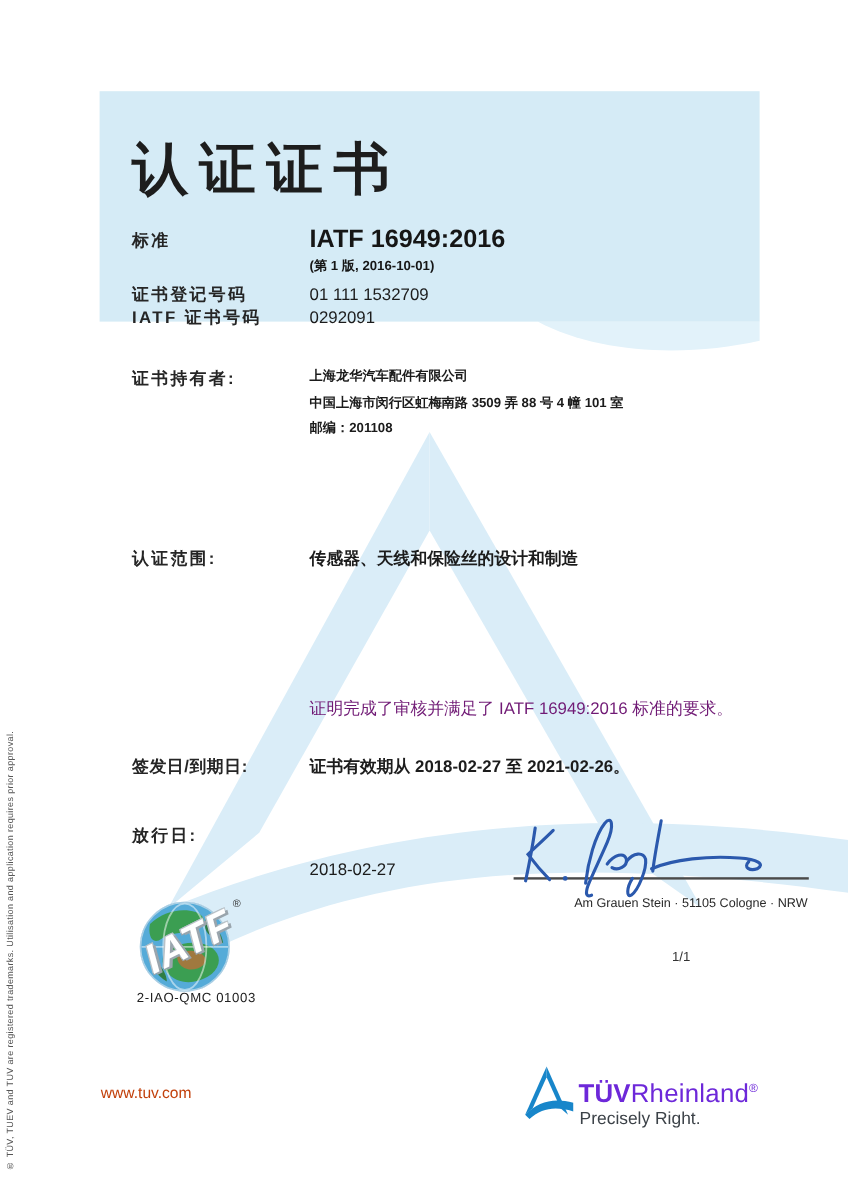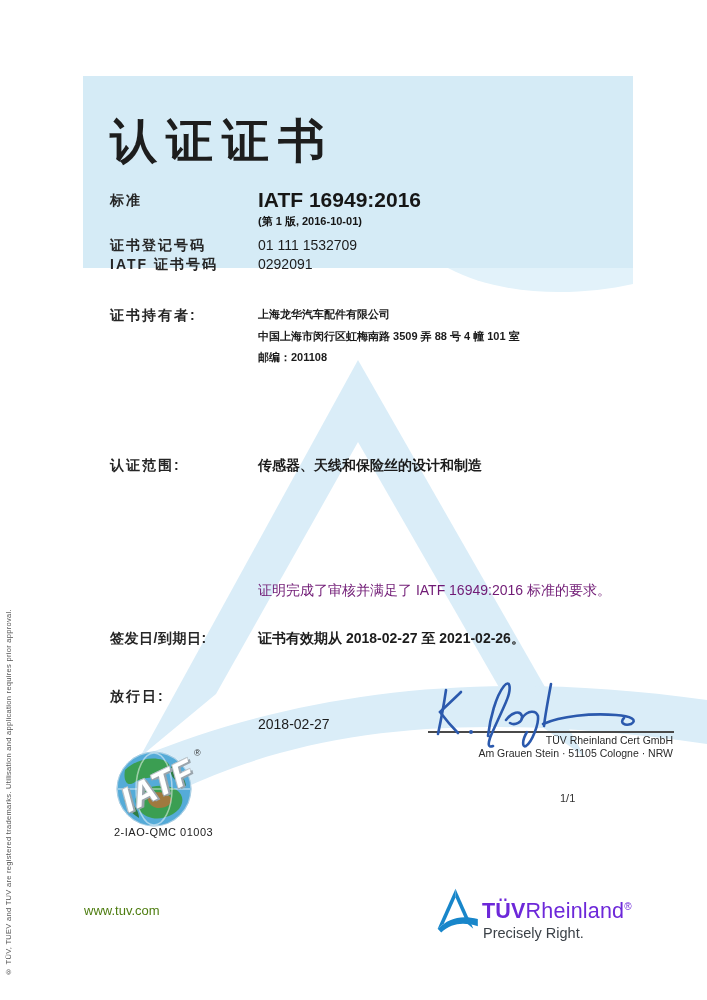--- a/index.html
+++ b/index.html
@@ -20,21 +20,21 @@
   .std-ed{left:258px;top:214px;font-size:11px;font-weight:700;color:#161616;}
   .num{font-weight:400;}
   .holder-block{left:258px;top:304px;font-size:11px;line-height:21.5px;color:#1b1b1b;}
   .holder-name{font-weight:700;}
   .statement{left:258px;top:582px;font-size:14px;font-weight:400;color:#701a75;}
   .sigline{left:428px;top:731px;width:246px;border-top:2px solid #4a4a4a;height:0;z-index:2;}
   .sigtext{left:360px;width:313px;text-align:right;font-size:10.5px;color:#2a2a2a;z-index:2;}
   .signature{left:430px;top:666px;z-index:3;pointer-events:none;}
   .pagenum{left:560px;top:792px;font-size:11px;color:#333;}
   .code{left:114px;top:826px;font-size:11px;letter-spacing:.5px;color:#222;}
-  .url{left:84px;top:903px;font-size:13px;color:#4d7c0f;}
+  .url{left:84px;top:903px;font-size:13px;color:#c2410c;}
   .brand{left:482px;top:899px;font-size:21.5px;color:#6d28d9;letter-spacing:.2px;}
   .brand b{font-weight:700;}
   .brand sup{font-size:10px;}
   .tagline{left:483px;top:925px;font-size:14.5px;color:#3c4248;}
   .tuv-logo{left:433px;top:886px;}
   .vnote{left:4px;top:552px;height:424px;width:16px;writing-mode:vertical-rl;
          transform:rotate(180deg);font-size:7.5px;letter-spacing:.3px;color:#555;white-space:nowrap;}
   
   .globe-wrap{left:106px;top:746px;width:110px;height:86px;}
   .globe-svg{position:absolute;left:7px;top:4px;}
@@ -95,21 +95,20 @@
       <path d="M31,26 C23,34 16,40 10,46 C16,54 23,62 28,67"></path>
       <path d="M58,70 C60,52 66,30 74,20 C80,13 82,22 76,36 C70,50 63,64 60,72 C58,78 58,82 63,80"></path>
       <path d="M76,54 C82,46 90,44 92,50 C93,56 85,60 80,57"></path>
       <path d="M92,52 C98,44 106,44 108,50 C109,58 102,76 96,80 C92,82 92,74 97,66"></path>
       <path d="M121,18 C118,34 115,50 114,60"></path>
       <path d="M113,58 C131,50 161,47 186,49 C201,50 208,54 201,58 C195,60 189,57 194,52"></path>
     </g>
     <circle cx="41" cy="66" r="2" fill="#2b59ad"></circle>
   </svg>
   <div class="abs sigline"></div>
-  <div class="abs sigtext" style="top:734px">TÜV Rheinland Cert GmbH</div>
   <div class="abs sigtext" style="top:747px">Am Grauen Stein · 51105 Cologne · NRW</div>
 
   <div class="abs globe-wrap z">
     <svg class="globe-svg" width="82" height="78" viewBox="0 0 82 78">
       <circle cx="41" cy="39" r="37" fill="#55abd8" stroke="#3a8fc0" stroke-width="1"></circle>
       <path d="M12,20 C22,10 38,6 50,10 C58,13 60,20 52,24 C42,29 30,26 22,32 C14,38 10,30 12,20 Z" fill="#3b9e52"></path>
       <path d="M30,40 C42,34 58,34 66,42 C72,48 70,58 60,64 C48,71 34,70 26,60 C20,52 22,44 30,40 Z" fill="#3b9e52"></path>
       <path d="M58,16 C66,20 72,28 73,36 C68,34 60,30 58,24 Z" fill="#2f7d44"></path>
       <path d="M36,44 C44,41 54,42 58,48 C60,53 54,58 46,58 C38,58 32,50 36,44 Z" fill="#a0793f"></path>
       <path d="M18,52 C22,56 26,62 26,68 C18,63 12,56 11,48 Z" fill="#2f7d44"></path>

